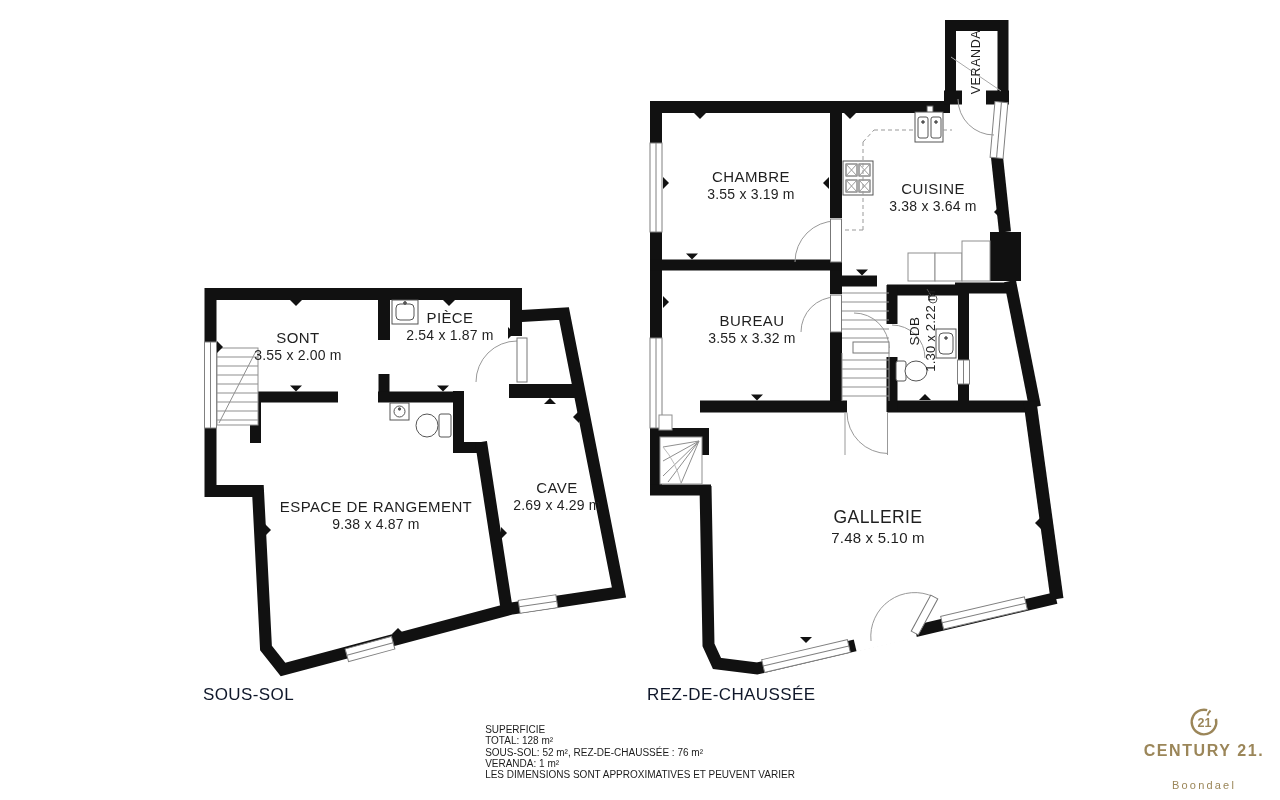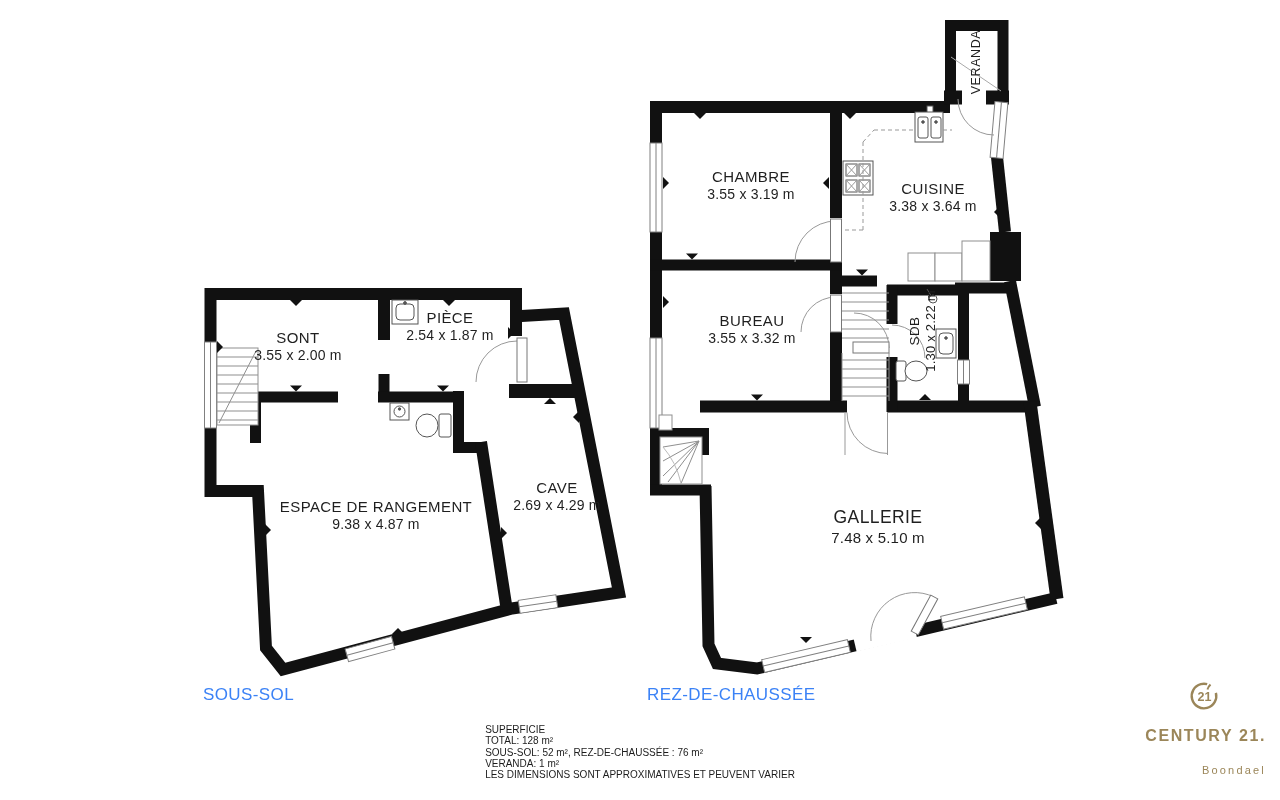--- a/index.html
+++ b/index.html
@@ -10,25 +10,25 @@
   .room-label{position:absolute;transform:translate(-50%,-50%);text-align:center;white-space:nowrap;
               color:#1f1f1f;line-height:1.28;}
   .room-label .rname{display:block;font-size:15px;letter-spacing:.4px;}
   .room-label .rdims{display:block;font-size:14px;letter-spacing:.2px;}
   .room-label.big .rname{font-size:17.5px;}
   .room-label.big .rdims{font-size:15px;text-align:center;}
   .room-label.vert{transform:translate(-50%,-50%) rotate(-90deg);}
   .room-label.vert .rname{font-size:13.5px;}
   .room-label.vert .rdims{font-size:13px;}
   .room-label.vert1 .rname{font-size:12.5px;letter-spacing:.6px;}
-  .floor-label{position:absolute;font-size:17px;letter-spacing:.4px;color:#3b82f6;white-space:nowrap;}
+  .floor-label{position:absolute;font-size:17px;letter-spacing:.4px;color:#0f172a;white-space:nowrap;}
   #summary{position:absolute;left:640px;top:724px;transform:translateX(-50%);
            font-size:10px;line-height:11.3px;color:#1c1c1c;white-space:nowrap;}
-  #logo{position:absolute;left:1142px;top:675px;width:124px;text-align:right;}
-  #logo .brand{font-size:16px;font-weight:bold;letter-spacing:1.6px;color:#9B8659;margin-top:12px;white-space:nowrap;}
+  #logo{position:absolute;left:1142px;top:701px;width:124px;text-align:center;}
+  #logo .brand{font-size:16px;font-weight:bold;letter-spacing:1.6px;color:#9B8659;margin-top:1px;white-space:nowrap;}
   #logo .agency{font-size:11px;letter-spacing:2.2px;color:#9B8659;margin-top:19px;}
 </style>
 </head>
 <body>
 
 <div id="page">
 
 <svg id="plan-svg" width="1280" height="800" viewBox="0 0 1280 800">
 
   <g>

